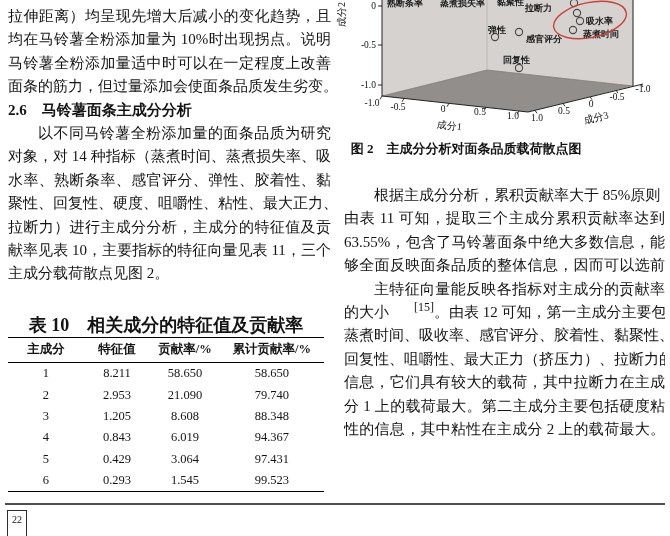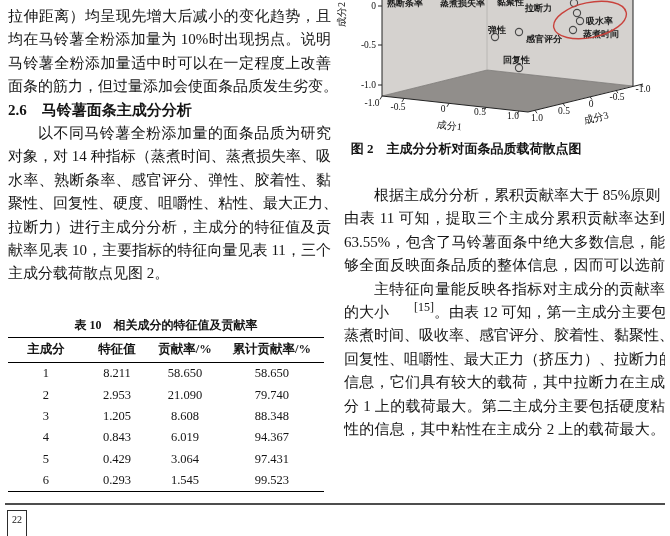--- a/index.html
+++ b/index.html
@@ -7,21 +7,21 @@
        font-family:"Liberation Serif","DejaVu Serif",serif;color:#141414;}
   .col{position:absolute;}
   .ln{font-size:15px;line-height:23.4px;height:23.4px;white-space:nowrap;
       text-align:justify;overflow:hidden;}
   .jl{text-align:justify;text-align-last:justify;}
   .indent{text-indent:30px;}
   .heading{font-weight:bold;}
   sup{font-size:12px;line-height:0;padding-left:25px;}
   
   .tblwrap{position:absolute;left:8px;top:317px;width:316px;}
-  .tbl-title{font-size:12px;font-weight:bold;text-align:center;height:16px;line-height:16px;}
+  .tbl-title{font-size:18px;font-weight:bold;text-align:center;height:16px;line-height:16px;}
   table.t10{width:100%;border-collapse:collapse;margin-top:4px;
             border-top:1.8px solid #000;border-bottom:1.8px solid #000;
             font-size:12.5px;}
   table.t10 th{font-weight:bold;border-bottom:1px solid #000;padding:3px 0 4px 0;text-align:center;}
   table.t10 td{padding:3.2px 0;text-align:center;}
   
   .fig{position:absolute;left:335px;top:0;width:335px;height:134px;}
   .caption{position:absolute;left:344px;top:141px;width:244px;text-align:center;
            font-size:13px;font-weight:bold;height:16px;line-height:16px;}
   .pt{fill:none;stroke:#4a4a4a;stroke-width:1.15;}

